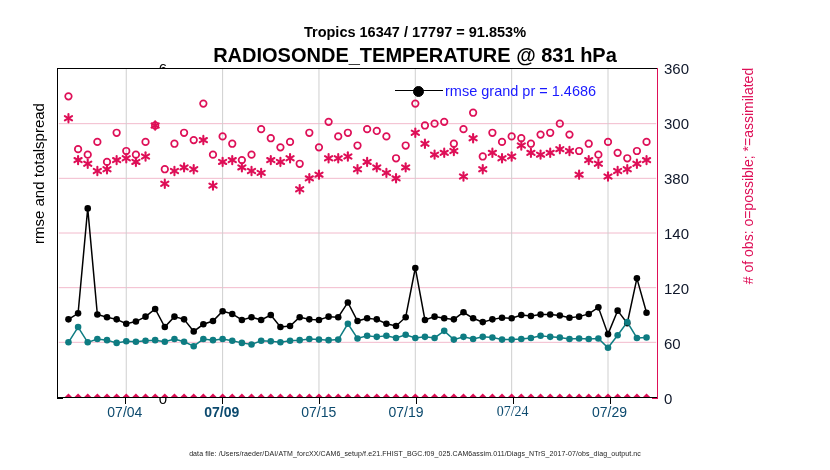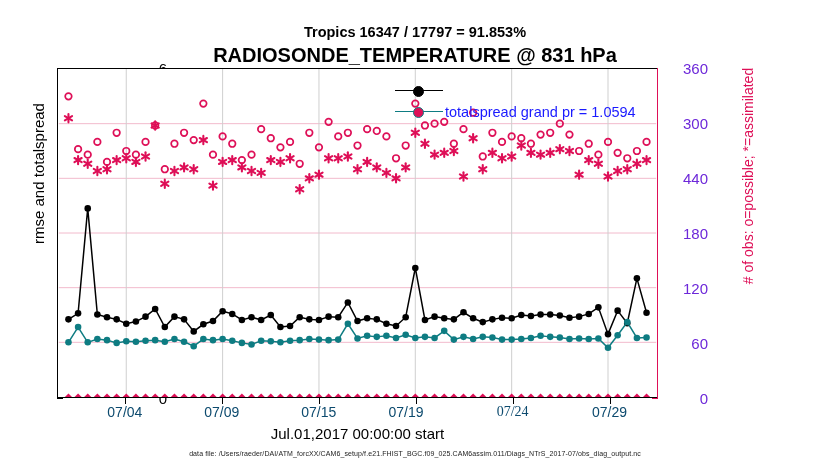--- a/index.html
+++ b/index.html
@@ -11,21 +11,21 @@
   #title2{top:44px;font-size:20px;}
 
   #plot{position:absolute;left:57px;top:68px;width:601px;height:330px;
         border:1.3px solid #000;box-sizing:border-box;background:#fff;}
   #grid{position:absolute;left:0;top:0;width:100%;height:100%;}
   #layer{position:absolute;left:0;top:0;width:100%;height:100%;}
 
   .ytick{position:absolute;right:663px;transform:translateY(-50%);
          font-size:15px;color:#000;text-align:right;width:40px;}
   .ytickR{position:absolute;left:664px;transform:translateY(-50%);
-         font-size:15px;color:#6d28d9;text-align:right;width:44px;}
+         font-size:15px;color:#0f172a;text-align:left;width:44px;}
   .tickmarkL{position:absolute;width:6px;height:1.3px;background:#000;left:57px;}
   .tickmarkR{position:absolute;width:6px;height:1.3px;background:#de0f57;left:652px;}
 
   .xtick{position:absolute;top:404px;transform:translateX(-50%);
          font-size:14px;color:#0c4a6e;white-space:nowrap;}
   .xtickmark{position:absolute;top:398px;width:1.3px;height:6px;background:#000;}
 
   #ylabel{position:absolute;left:-92px;top:165px;width:260px;
           transform:rotate(-90deg);text-align:center;font-size:15px;color:#000;}
   #ylabelR{position:absolute;left:598px;top:168px;width:300px;
@@ -45,21 +45,20 @@
 </head>
 <body>
 
 <div id="root">
 
   <div class="ttl" id="title1">Tropics 16347 / 17797 = 91.853%</div>
   <div class="ttl" id="title2">RADIOSONDE_TEMPERATURE @ 831 hPa</div>
 
   <div id="ylabel">rmse and totalspread</div>
   <div id="ylabelR"># of obs: o=possible; *=assimilated</div>
-  <div id="xlabel">Jul.01,2017 00:00:00 start</div>
 
   <div id="ticks-left">
       <div class="ytick" style="top: 398px;">0</div>
       <div class="tickmarkL" style="top: 398px;"></div>
       <div class="ytick" style="top: 343px;">1</div>
       <div class="tickmarkL" style="top: 343px;"></div>
       <div class="ytick" style="top: 288px;">2</div>
       <div class="tickmarkL" style="top: 288px;"></div>
       <div class="ytick" style="top: 233px;">3</div>
       <div class="tickmarkL" style="top: 233px;"></div>
@@ -70,33 +69,33 @@
       <div class="ytick" style="top: 68px;">6</div>
       <div class="tickmarkL" style="top: 68px;"></div>
     </div>
   <div id="ticks-right">
       <div class="ytickR" style="top: 398px;">0</div>
       <div class="tickmarkR" style="top: 398px;"></div>
       <div class="ytickR" style="top: 343px;">60</div>
       <div class="tickmarkR" style="top: 343px;"></div>
       <div class="ytickR" style="top: 288px;">120</div>
       <div class="tickmarkR" style="top: 288px;"></div>
-      <div class="ytickR" style="top: 233px;">180</div>
+      <div class="ytickR" style="top: 233px;">140</div>
       <div class="tickmarkR" style="top: 233px;"></div>
-      <div class="ytickR" style="top: 178px;">440</div>
+      <div class="ytickR" style="top: 178px;">380</div>
       <div class="tickmarkR" style="top: 178px;"></div>
       <div class="ytickR" style="top: 123px;">300</div>
       <div class="tickmarkR" style="top: 123px;"></div>
       <div class="ytickR" style="top: 68px;">360</div>
       <div class="tickmarkR" style="top: 68px;"></div>
     </div>
   <div id="ticks-x">
       <div class="xtick" style="left: 124.855px;">07/04</div>
       <div class="xtickmark" style="left: 124.855px;"></div>
-      <div class="xtick" style="left: 221.79px;">07/09</div>
+      <div class="xtick" style="left: 221.79px; font-weight: bold;">07/09</div>
       <div class="xtickmark" style="left: 221.79px;"></div>
       <div class="xtick" style="left: 318.726px;">07/15</div>
       <div class="xtickmark" style="left: 318.726px;"></div>
       <div class="xtick" style="left: 406px;">07/19</div>
       <div class="xtickmark" style="left: 415.661px;"></div>
       <div class="xtick" style="left: 512.597px; font-family: Liberation Serif, serif;">07/24</div>
       <div class="xtickmark" style="left: 512.597px;"></div>
       <div class="xtick" style="left: 609.532px;">07/29</div>
       <div class="xtickmark" style="left: 609.532px;"></div>
     </div>
@@ -669,25 +668,19 @@
         <path d="M591.3064516129033 326.4L594.9064516129033 330L591.3064516129033 333.6L587.7064516129033 330Z" fill="#de0f57"></path>
       </svg>
   </div>
 
   <div id="legend">
     <div class="lgrow">
       <span class="lgline">
         <i style="background:#000"></i>
           <b style="background:#000;border:1.6px solid #000"></b>
       </span>
-    </div>
-    <div class="lgrow">
-      <span class="lgline">
-        <i style="background:#0e7c82"></i>
-          <b style="background:#de0f57;border:1.6px solid #0e7c82"></b>
-      </span>
-      <span class="lgtxt">totalspread grand pr = 1.0594</span>
+      <span class="lgtxt">rmse grand pr = 1.4686</span>
     </div>
   </div>
 
   <div id="footer">data file: /Users/raeder/DAI/ATM_forcXX/CAM6_setup/f.e21.FHIST_BGC.f09_025.CAM6assim.011/Diags_NTrS_2017-07/obs_diag_output.nc</div>
 <div style="position: absolute; left: 656.7px; top: 68px; width: 1.4px; height: 330px; background: rgb(222, 15, 87);"></div>
   </div>
 
 </body></html>

